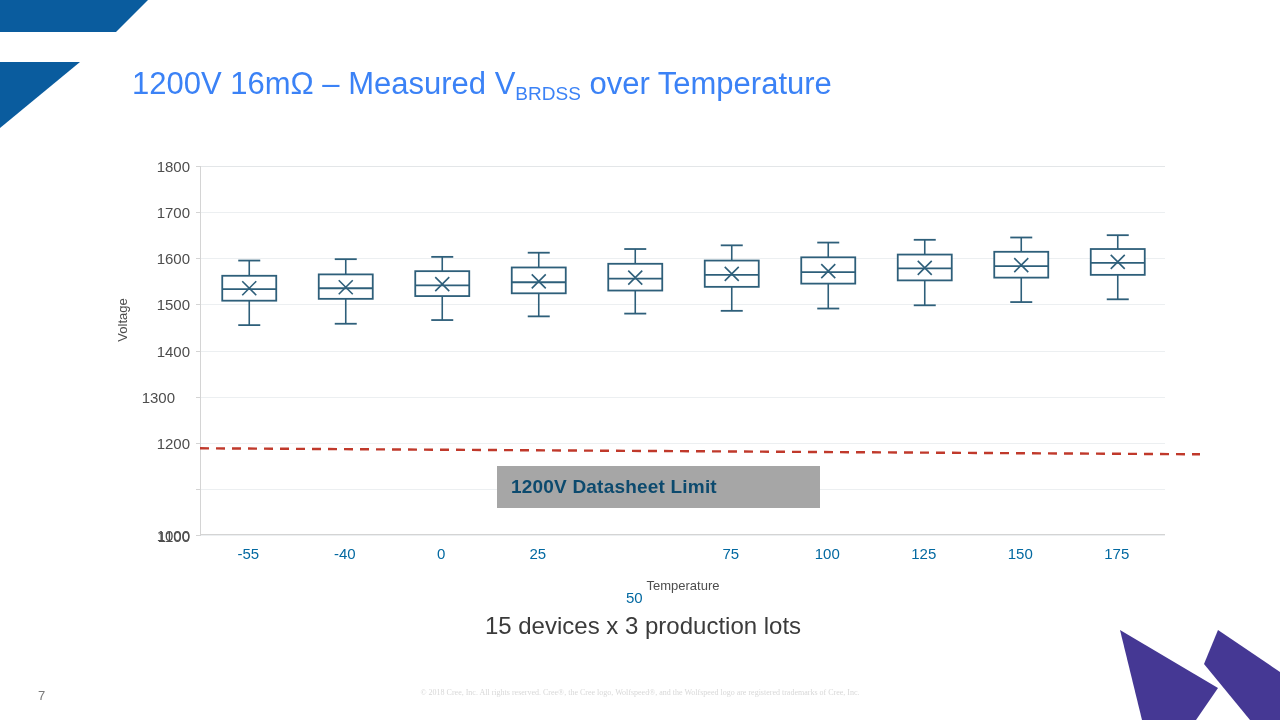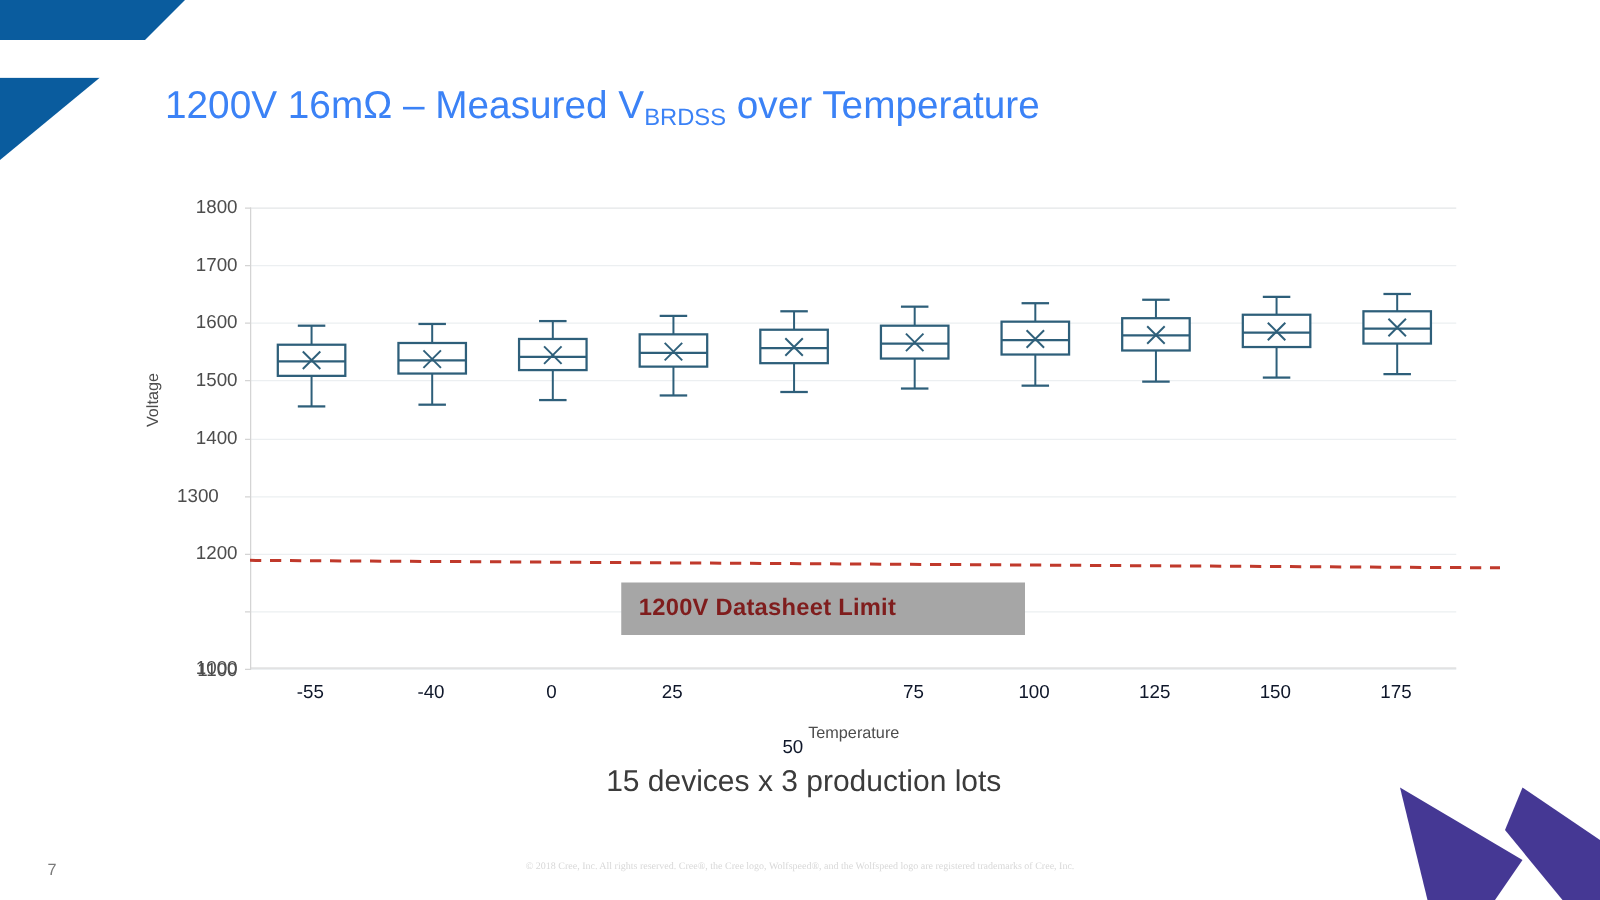--- a/index.html
+++ b/index.html
@@ -49,31 +49,31 @@
     border-left:1px solid #d4d4d4;border-bottom:1px solid #d4d4d4;
     box-sizing:border-box;background:transparent;
   }
   .gridline{position:absolute;left:0;right:0;height:1px;background:#eceff1;}
   .gridline.top{background:#e3e6e8;}
   .tick-mark{position:absolute;left:-5px;width:5px;height:1px;background:#d4d4d4;}
 
   .svg-layer{position:absolute;left:0;top:0;width:965px;height:369px;overflow:visible;}
 
   .xtick{
-    position:absolute;top:545px;font-size:15px;color:#0f172a;
+    position:absolute;top:545px;font-size:15px;color:#0369a1;
     transform:translateX(-50%);white-space:nowrap;
   }
   .axis-title-x{
     position:absolute;left:683px;top:578px;transform:translateX(-50%);
     font-size:13px;color:#4d4d4d;
   }
 
   .limit-label{
     position:absolute;left:497px;top:466px;width:323px;height:42px;
-    background:#a6a6a6;color:#7f1d1d;font-weight:bold;font-size:19px;
+    background:#a6a6a6;color:#0c4a6e;font-weight:bold;font-size:19px;
     display:flex;align-items:center;padding-left:14px;box-sizing:border-box;
     letter-spacing:0.2px;
   }
 
   .caption{
     position:absolute;left:643px;top:612px;transform:translateX(-50%);
     font-size:24px;color:#3b3b3b;white-space:nowrap;
   }
   .page-num{
     position:absolute;left:38px;top:688px;font-size:13px;color:#7a7a7a;

